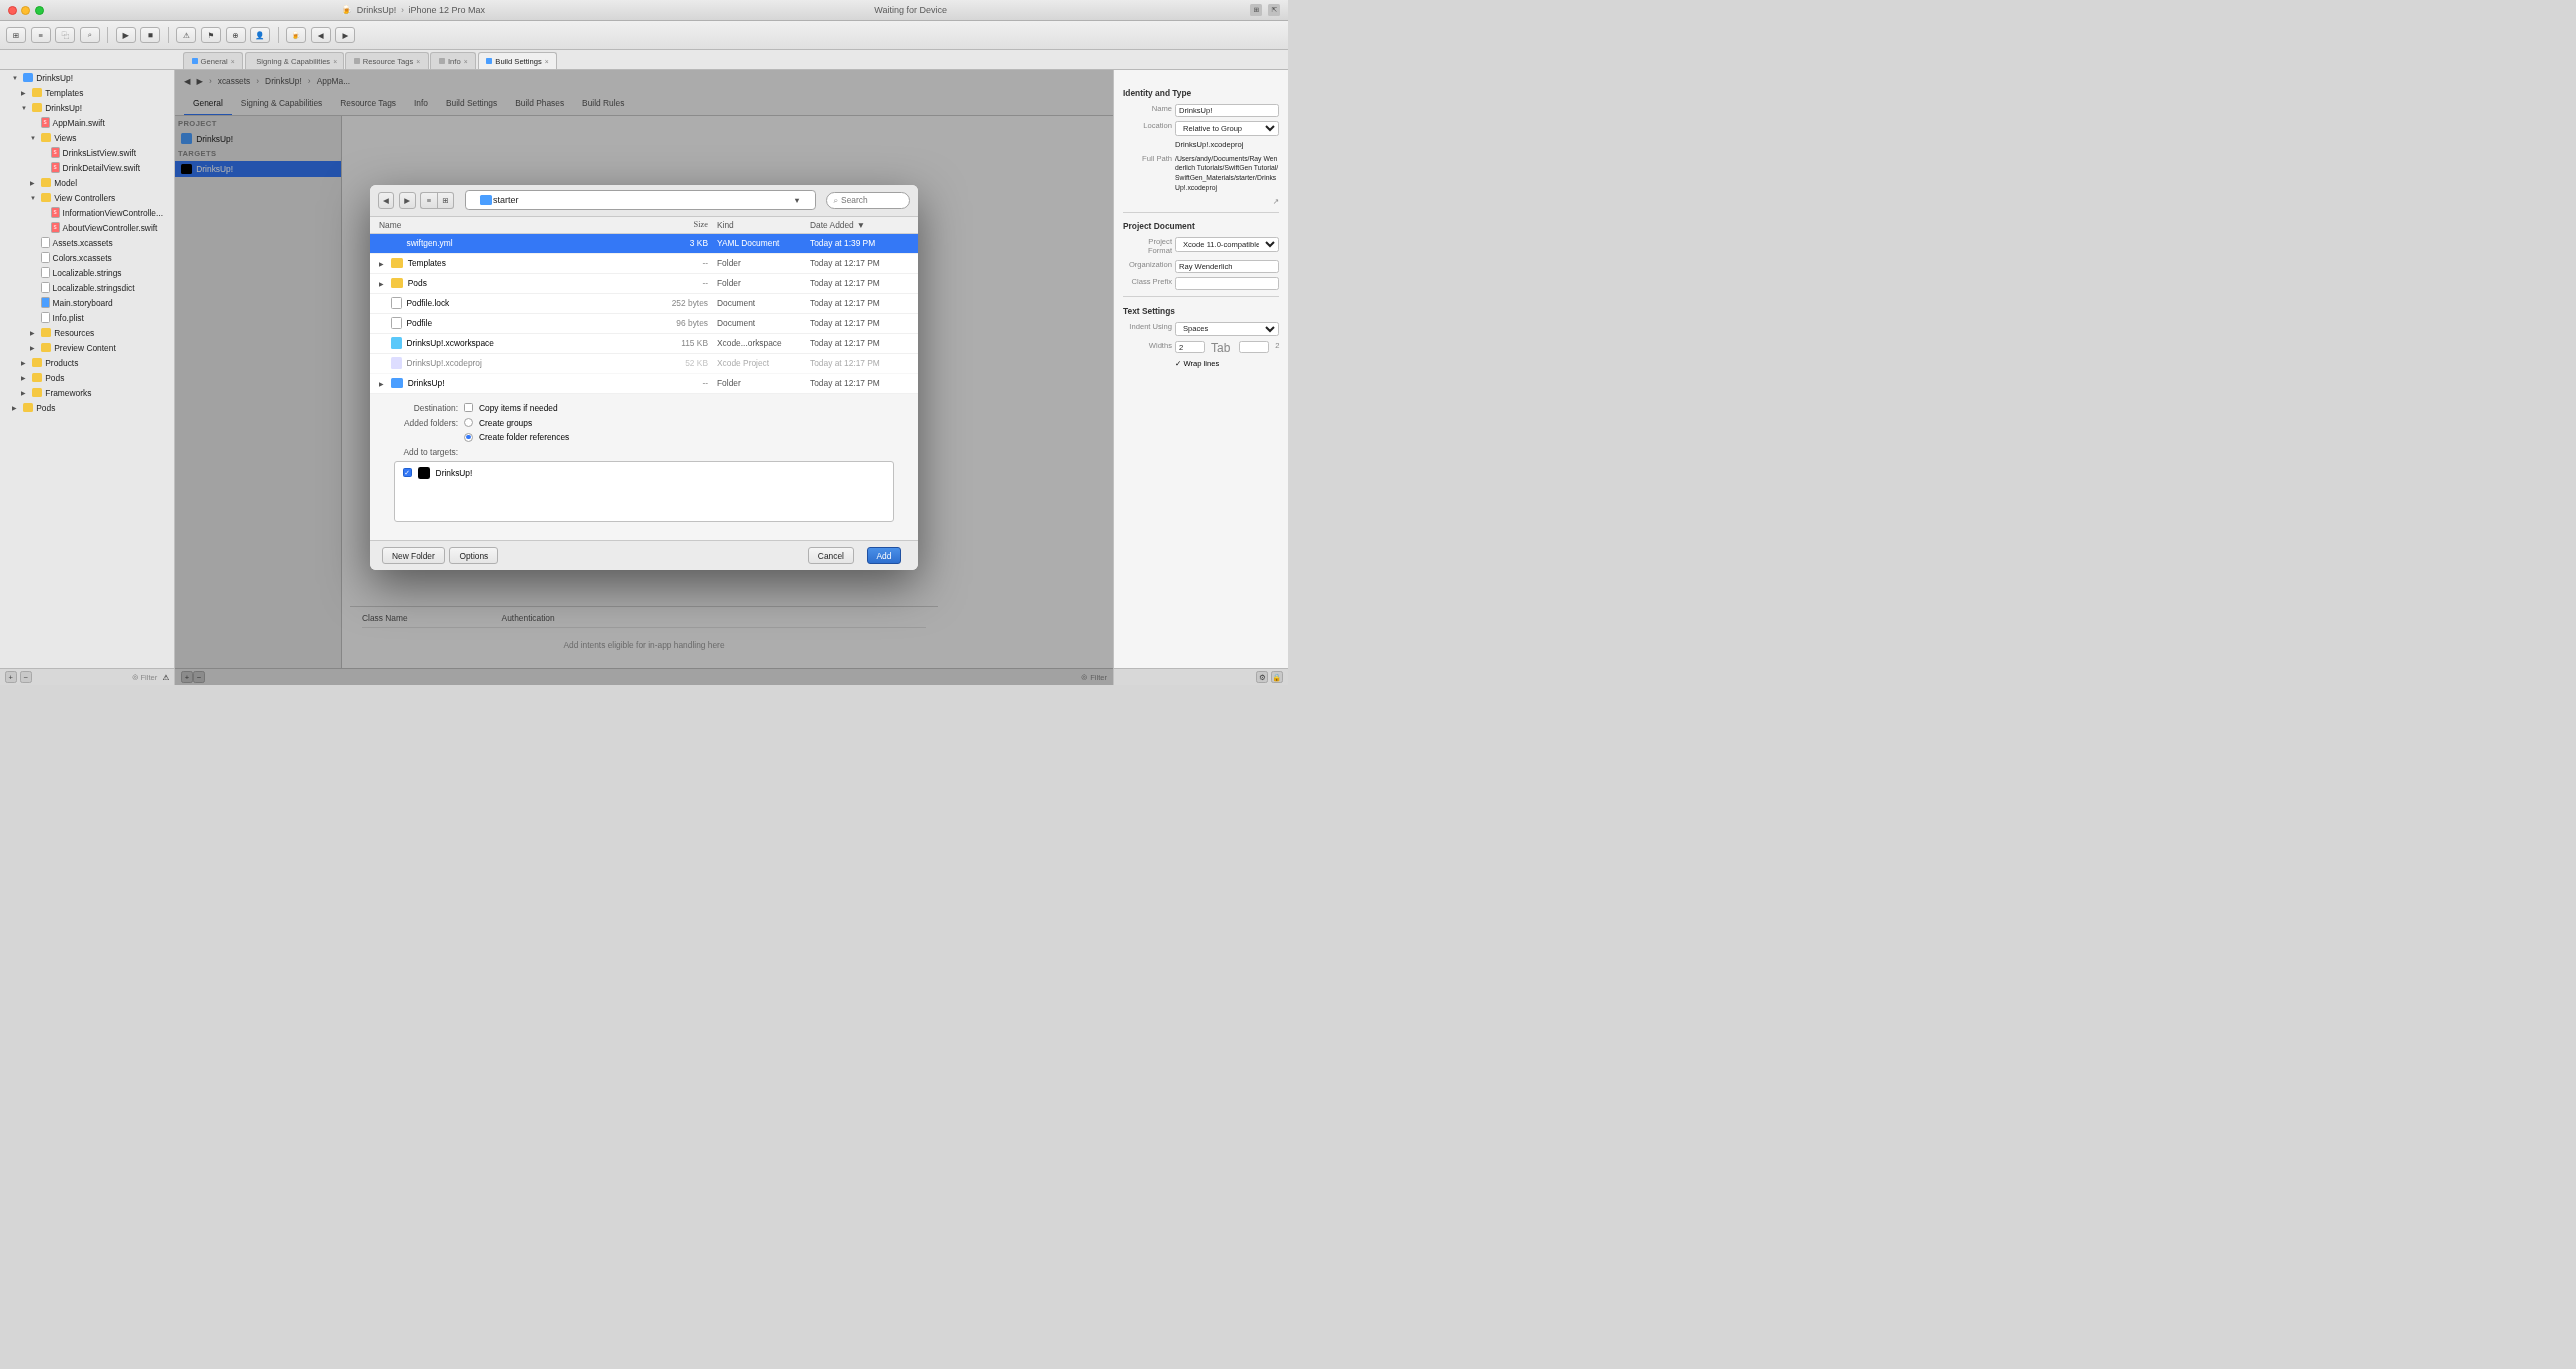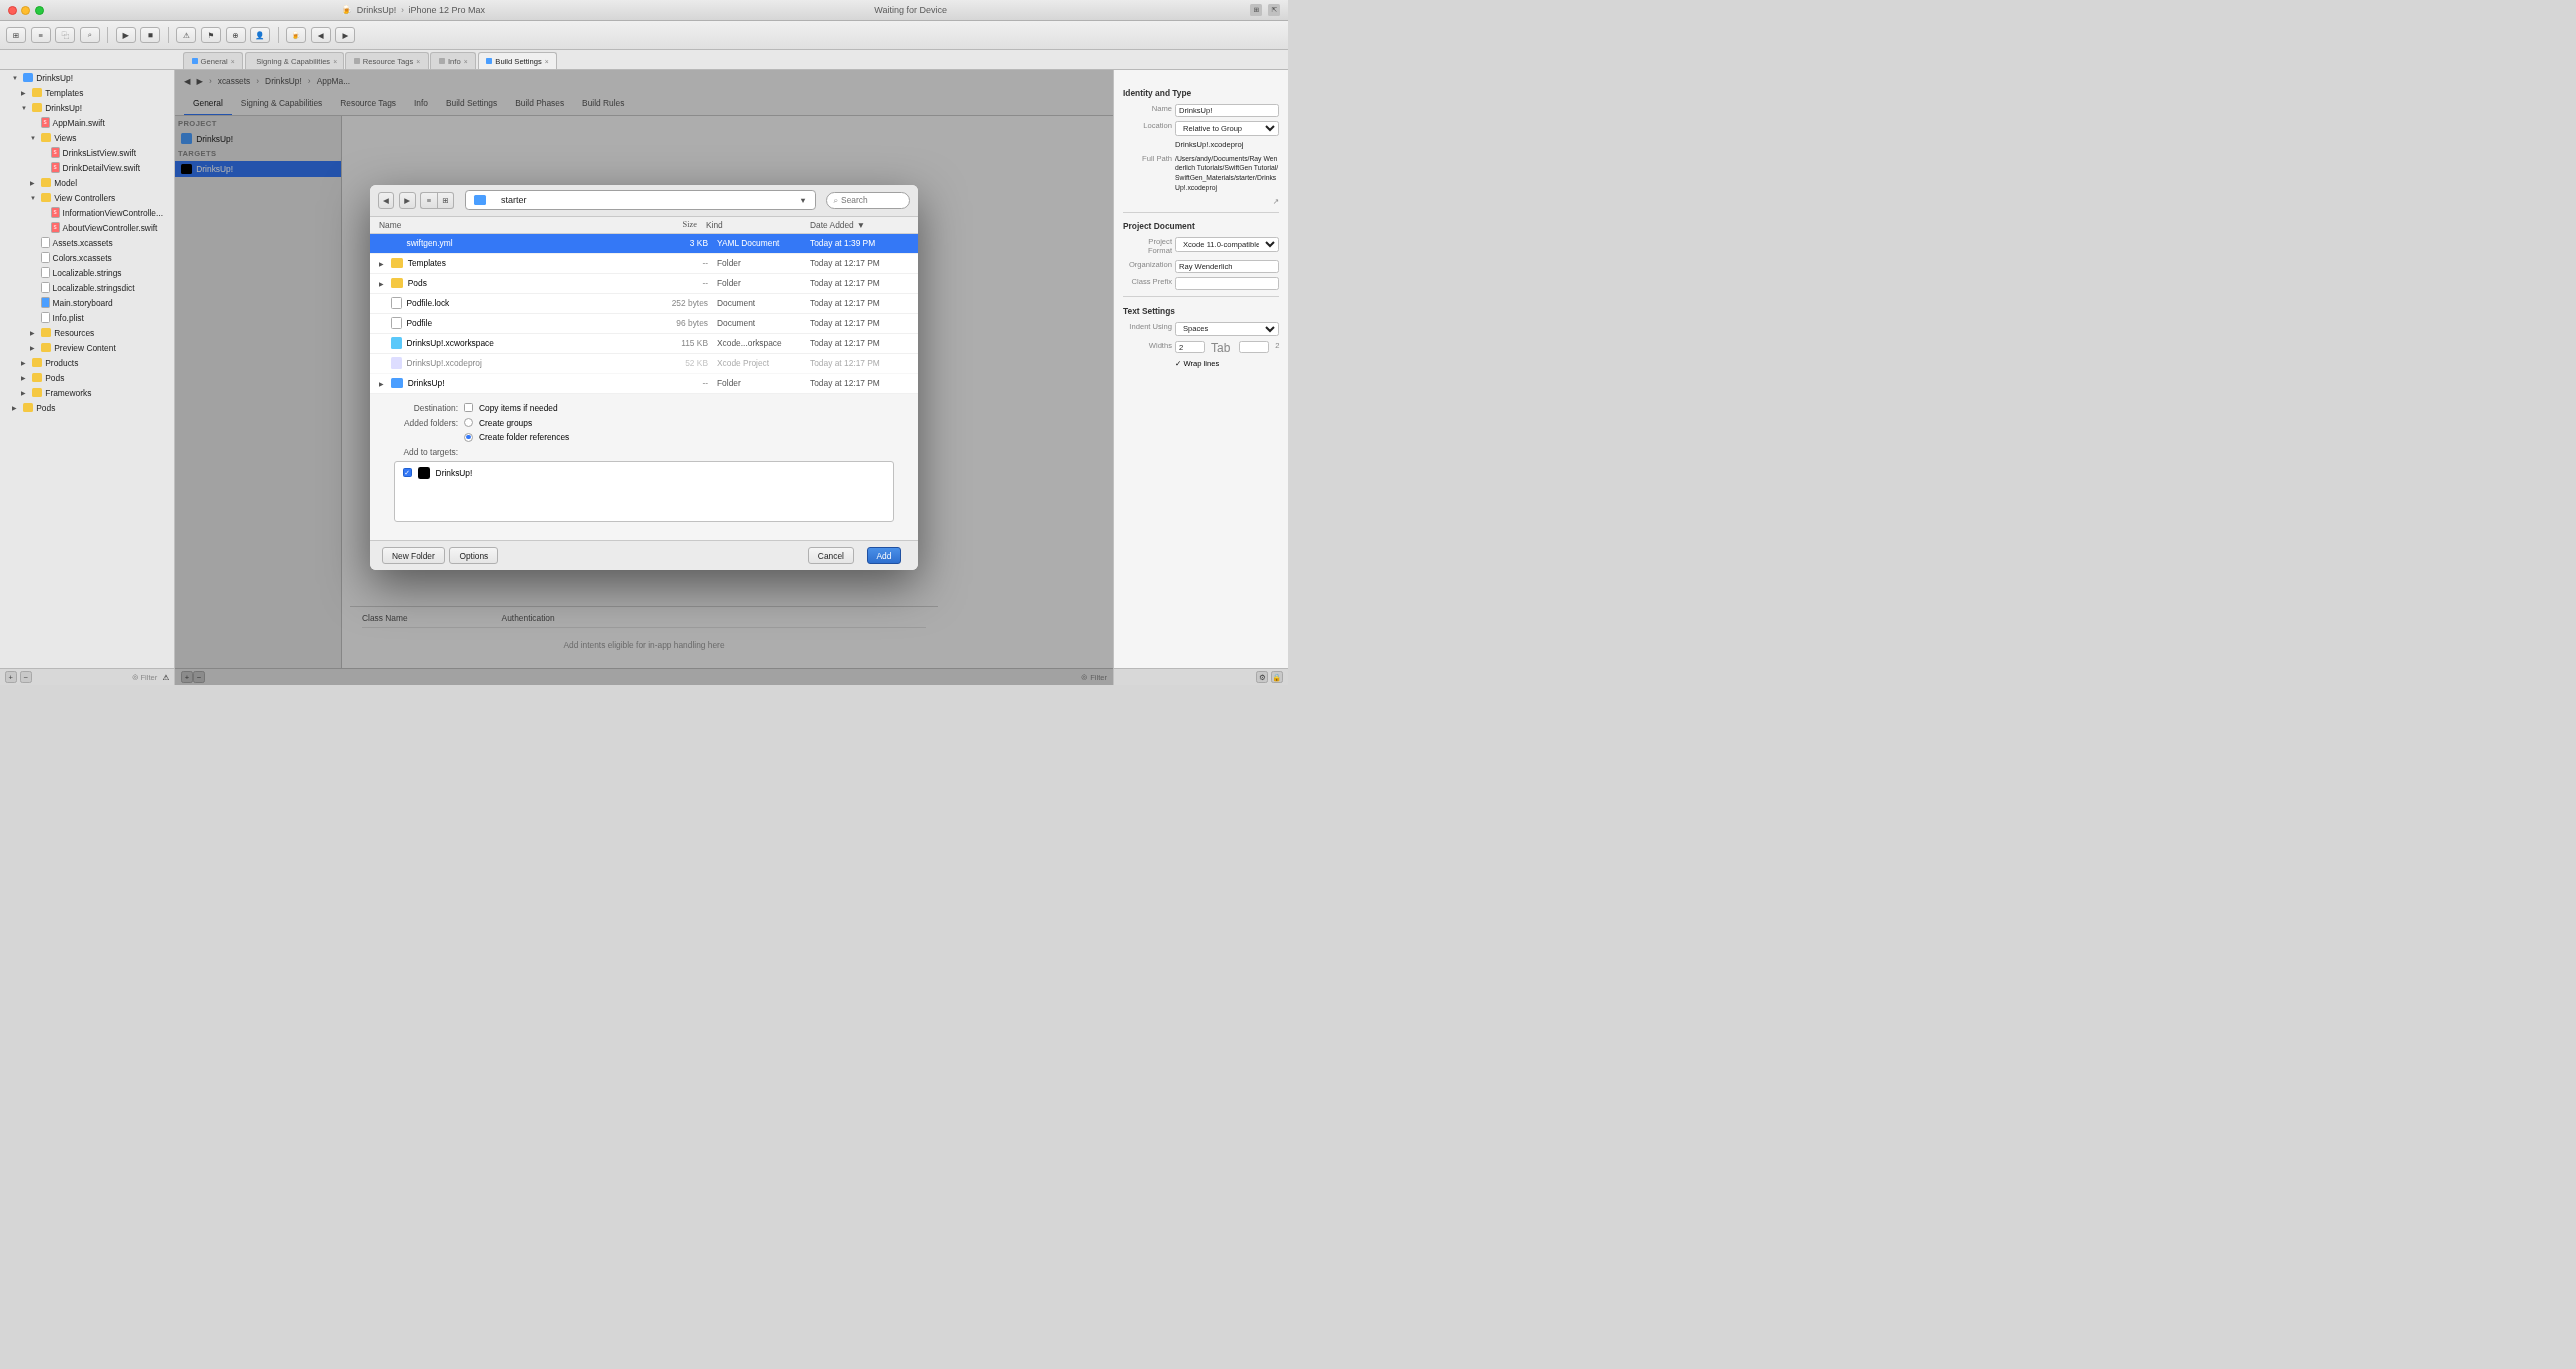--- a/index.html
+++ b/index.html
@@ -368,22 +368,22 @@
       display: flex;
     }
     .dialog-folder-path {
       display: flex;
       align-items: center;
       flex: 1;
       height: 20px;
       background: white;
       border: 0.8px solid #a0a0a0;
       border-radius: 3.8px;
-      padding: 0 8px;
-      gap: 15px;
+      padding: 0 14px;
+      gap: 1px;
       font-size: 9px;
       color: #222;
       margin: 0 6px;
     }
     .dialog-folder-icon {
       width: 12px; height: 10px;
       background: #4a9eff;
       border-radius: 1.5px;
       flex-shrink: 0;
     }
@@ -422,21 +422,21 @@
       background: #f0f0f0;
     }
     .file-list-col {
       font-size: 8.4px;
       color: #555;
       font-weight: 500;
     }
     .file-list-col.name { flex: 1; }
     .file-list-col.size { width: 61px; text-align: right; font-family: Liberation Serif, serif; }
     .file-list-col.kind { width: 84px; margin-left: 9px; }
-    .file-list-col.date { width: 99px; margin-left: 20px; display: flex; align-items: center; gap: 3px; }
+    .file-list-col.date { width: 99px; margin-left: 9px; display: flex; align-items: center; gap: 3px; }
     .file-list-body {
       background: white;
       overflow-y: auto;
       max-height: 167px;
     }
     .file-row {
       display: flex;
       align-items: center;
       padding: 3px 9px;
       cursor: pointer;

